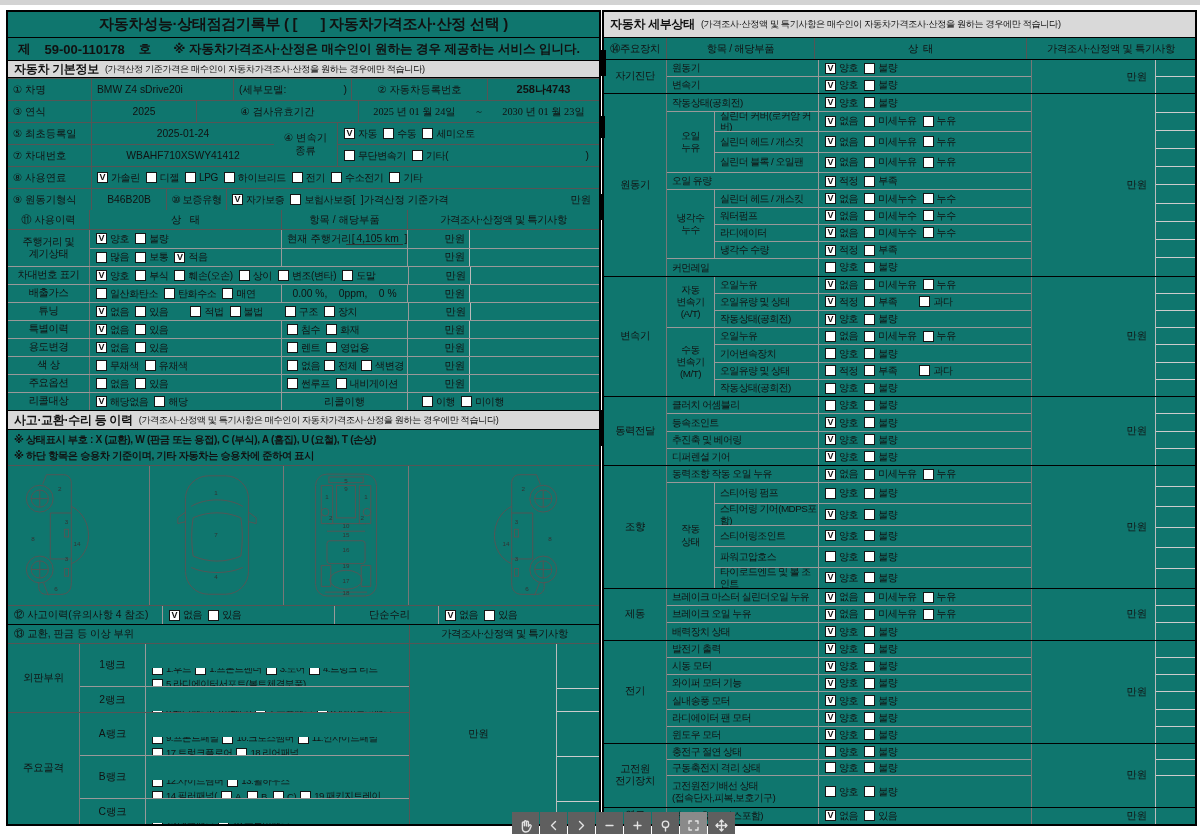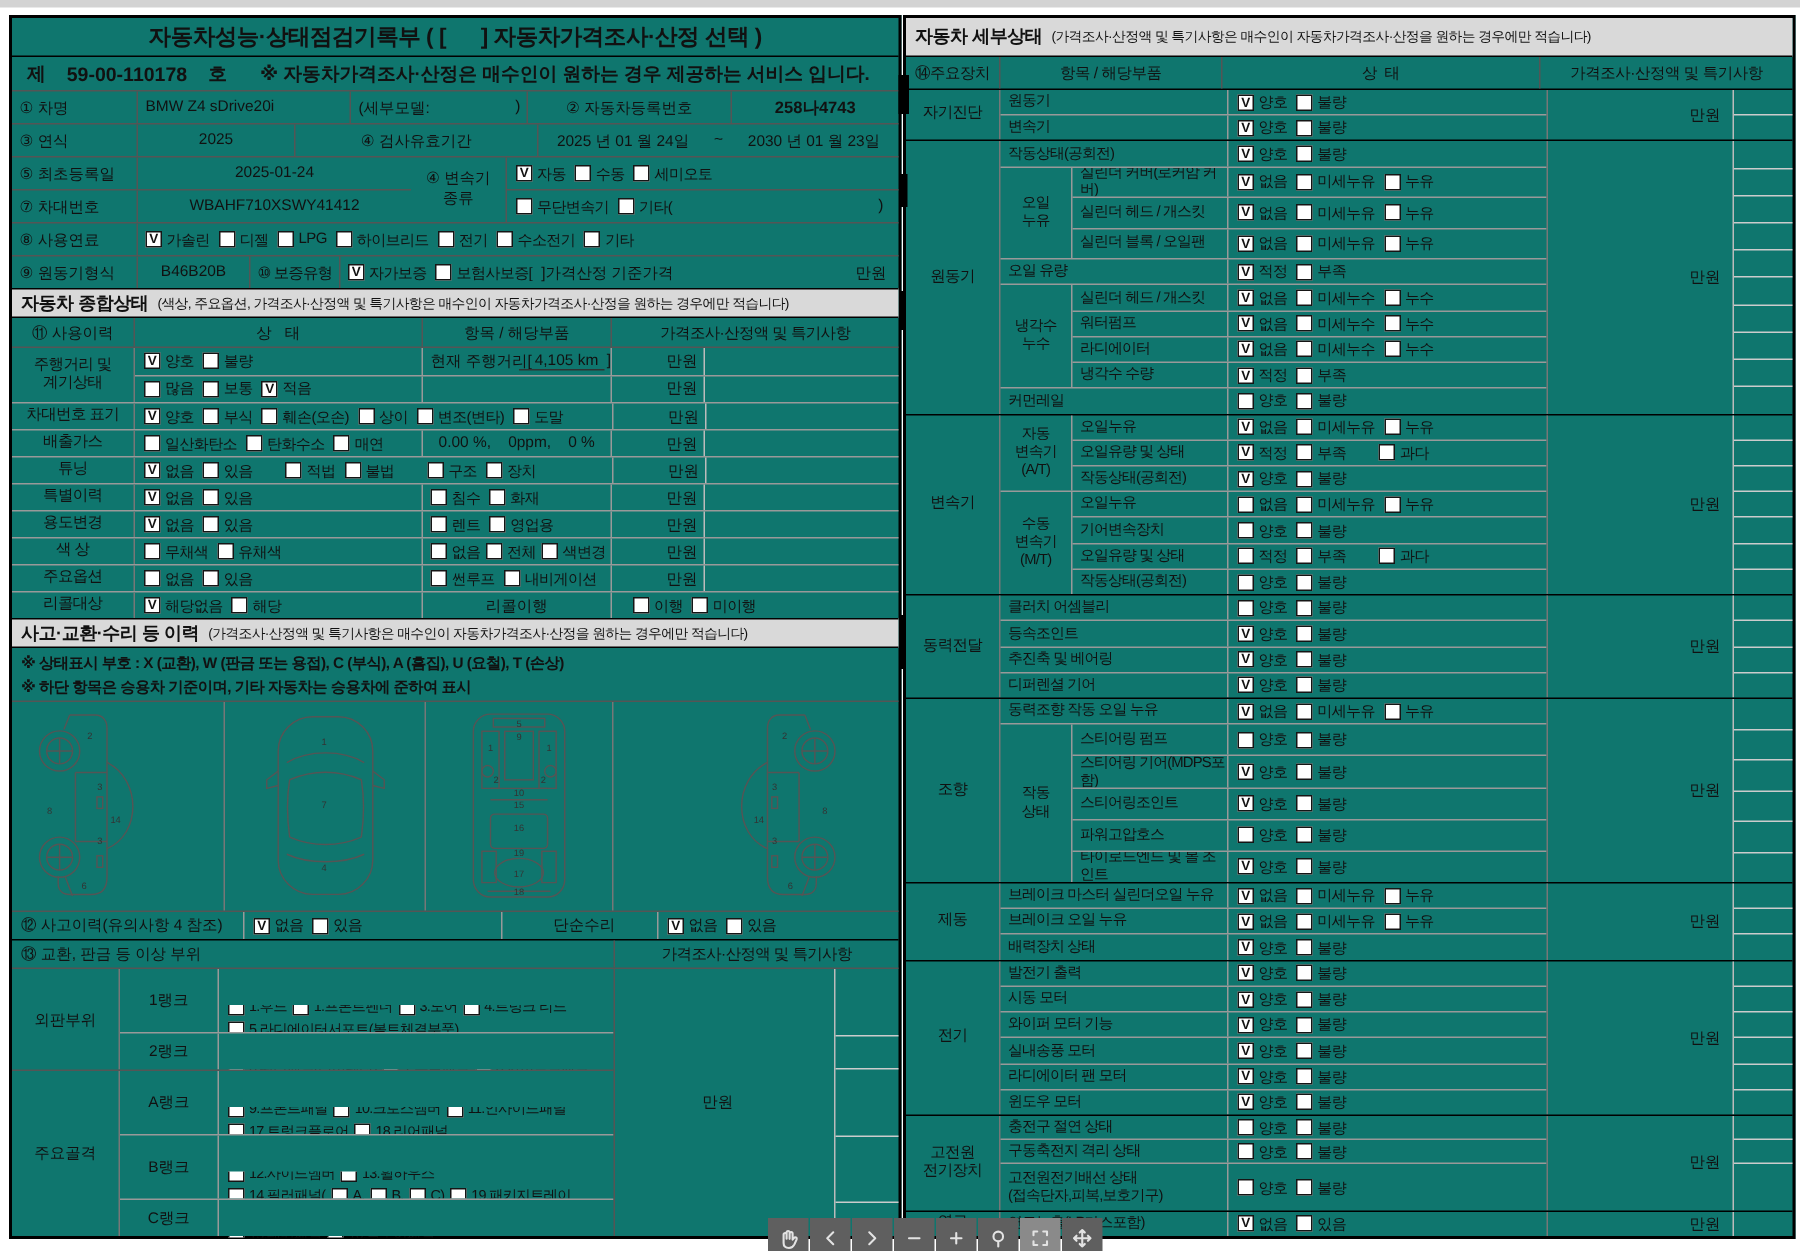--- a/index.html
+++ b/index.html
@@ -42,21 +42,21 @@
   .regno{font-weight:bold;font-size:11px;}
   .b-duo{height:44px;display:flex;align-items:stretch;border-top:1px solid #555;}
   .bd-left{width:266px;flex:none;display:flex;flex-direction:column;}
   .bd-row{flex:1;display:flex;align-items:stretch;}
   .bd-row + .bd-row{border-top:1px solid #555;}
   .bd-gear{width:64px;flex:none;border-right:1px solid #555;display:flex;align-items:center;
     justify-content:center;text-align:center;white-space:pre-line;line-height:1.25;}
   .bd-right{flex:1;display:flex;flex-direction:column;}
   .bd-right .bd-row{padding-left:6px;align-items:center;}
   .paren-r{margin-left:auto;margin-right:10px;}
-  .dates{display:flex;flex:1;justify-content:space-around;align-items:center;white-space:nowrap;padding:0 4px;}
+  .dates{display:flex;flex:1;justify-content:space-around;align-items:center;white-space:nowrap;padding:0 4px;font-family:Liberation Serif, serif;}
   .sp{flex:1}
   
   .o-hdr{height:20px;display:flex;align-items:stretch;border-bottom:1px solid #555;font-size:10.3px;}
   .o-hdr > div{display:flex;align-items:center;justify-content:center;border-right:1px solid #555;}
   .o-hdr > div:last-child{border-right:none;}
   .oc1{width:82px;flex:none}.oc2{width:192px;flex:none}.oc3{width:126px;flex:none}.oc4{flex:1}
   #overall-body{display:flex;flex-direction:column;}
   .o-row{display:flex;align-items:stretch;height:18px;}
   .o-row.duo{height:36px;}
   .o-row + .o-row{border-top:1px solid #999;}
@@ -146,20 +146,24 @@
 
 <div class="tbl tbl-left">
   <div class="t-title">자동차성능·상태점검기록부 ( [      ] 자동차가격조사·산정 선택 )</div>
   <div class="t-sub">
     <span>제</span>
     <span class="docno">59-00-110178</span>
     <span>호</span>
     <span class="note">※ 자동차가격조사·산정은 매수인이 원하는 경우 제공하는 서비스 입니다.</span>
   </div>
 
+  <div class="sec-hdr">
+    <b>자동차 기본정보</b>
+    <span class="sn">(가격산정 기준가격은 매수인이 자동차가격조사·산정을 원하는 경우에만 적습니다)</span>
+  </div>
 
   <div class="b-row">
     <div class="b-cell b-label">① 차명</div>
     <div class="b-cell w142">BMW Z4 sDrive20i</div>
     <div class="b-cell w118">
       <span>(세부모델:</span>
       <span class="sp"></span>
         <span style="margin-right:4px;">)</span>
     </div>
     <div class="b-cell w136 ctr">② 자동차등록번호</div>
@@ -271,24 +275,20 @@
             <span class="cbx"></span>
             <span class="cbt">보험사보증[</span>
           </span>
         </span>
       <span>]가격산정 기준가격</span>
       <span class="sp"></span>
       <span style="margin-right:8px;">만원</span>
     </div>
   </div>
 
-  <div class="sec-hdr h20">
-    <b>자동차 종합상태</b>
-    <span class="sn">(색상, 주요옵션, 가격조사·산정액 및 특기사항은 매수인이 자동차가격조사·산정을 원하는 경우에만 적습니다)</span>
-  </div>
 
   <div class="o-hdr">
     <div class="oc1">⑪ 사용이력</div>
     <div class="oc2" style="white-space:pre;">상   태</div>
     <div class="oc3">항목 / 해당부품</div>
     <div class="oc4" style="letter-spacing:-0.4px;">가격조사·산정액 및 특기사항</div>
   </div>
   <div id="overall-body">
       <div class="o-row duo">
         <div class="o-lab">주행거리 및

